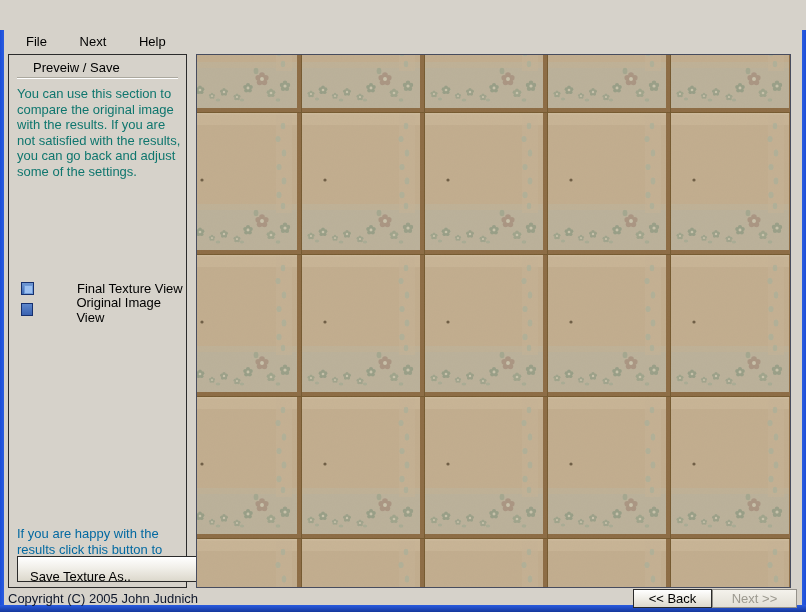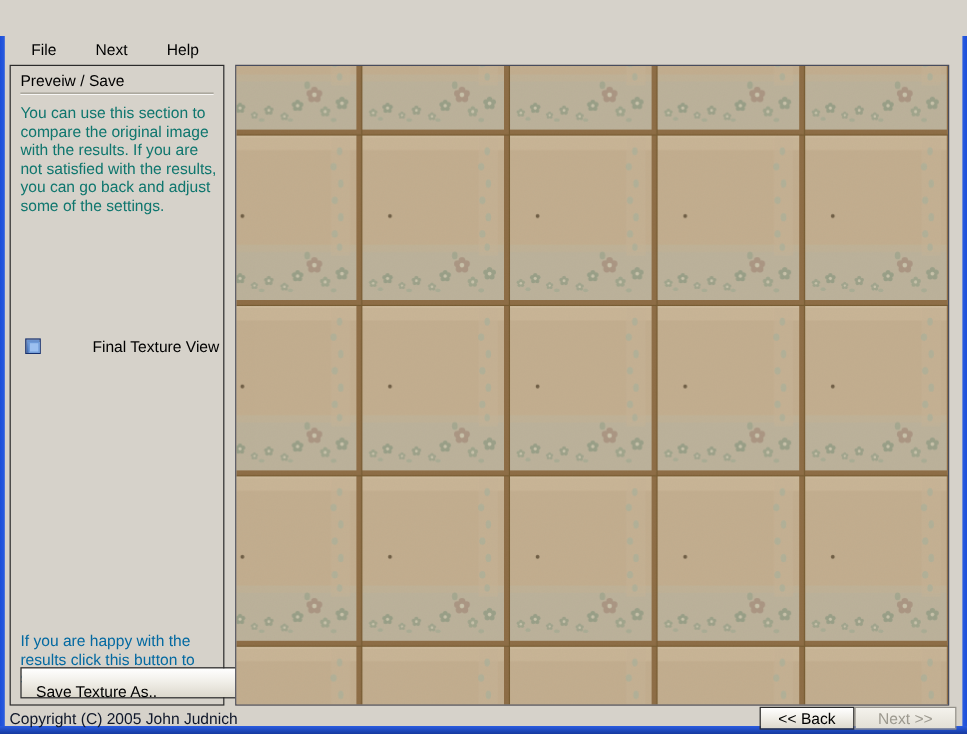--- a/index.html
+++ b/index.html
@@ -40,21 +40,21 @@
   .b-right{right:0;top:30px;width:4px;height:582px;background:linear-gradient(270deg,#1c4ed8,#2a5ce0);}
   .b-bottom{left:0;top:605px;width:806px;height:7px;background:linear-gradient(180deg,#2a5ce0,#15379c);}
   
   .menubar{position:absolute;left:4px;top:31px;width:798px;height:21px;font-size:13px;color:#000;}
   .menu-item{display:inline-block;padding:3px 7px 0 22px;height:21px;cursor:default;}
   
   .panel{
     position:absolute;left:8px;top:54px;width:179px;height:534px;
     border:1px solid #2b2b2b;background:#d6d2ca;
   }
-  .panel-header{position:absolute;left:8px;top:5px;font-size:13px;color:#000;text-align:center;}
+  .panel-header{position:absolute;left:24px;top:5px;font-size:13px;color:#000;text-align:center;}
   .panel-rule{position:absolute;left:8px;top:22px;width:161px;height:2px;
     background:linear-gradient(180deg,#aba89e 0 50%,#ffffff 50% 100%);}
   .panel-desc{position:absolute;left:8px;top:31px;width:164px;font-size:13px;line-height:15.5px;color:#0f766e;}
   .opt-group{position:absolute;left:12px;top:223px;}
   .opt-row{display:flex;align-items:center;height:21px;cursor:default;gap:36px;}
   .opt-box{position:relative;width:13px;height:13px;margin-right:7px;
     border:1px solid #16306e;background:linear-gradient(180deg,#5c86cc,#3a62b0);}
   .opt-box.selected{background:linear-gradient(180deg,#6f97d2,#3f6bb4);}
   .opt-box.selected::after{content:"";position:absolute;left:2px;top:2px;width:7px;height:7px;
     background:#9cc0f0;border:1px solid #6e9ad8;}
@@ -99,20 +99,24 @@
 
   <div class="panel">
     <div class="panel-header">Preveiw / Save</div>
     <div class="panel-rule"></div>
     <div class="panel-desc">You can use this section to compare the original image with the results. If you are not satisfied with the results, you can go back and adjust some of the settings.</div>
 
     <div class="opt-group">
       <div class="opt-row">
         <span class="opt-box selected"></span>
         <span class="opt-label">Final Texture View</span>
+      </div>
+      <div class="opt-row">
+        <span class="opt-box"></span>
+        <span class="opt-label">Original Image View</span>
       </div>
     </div>
 
     <div class="save-hint">If you are happy with the results click this button to save:</div>
     <button class="save-btn">Save Texture As..</button>
   </div>
 
   <div class="preview">
     <svg viewBox="0 0 593 532" preserveAspectRatio="none">
       <defs>

